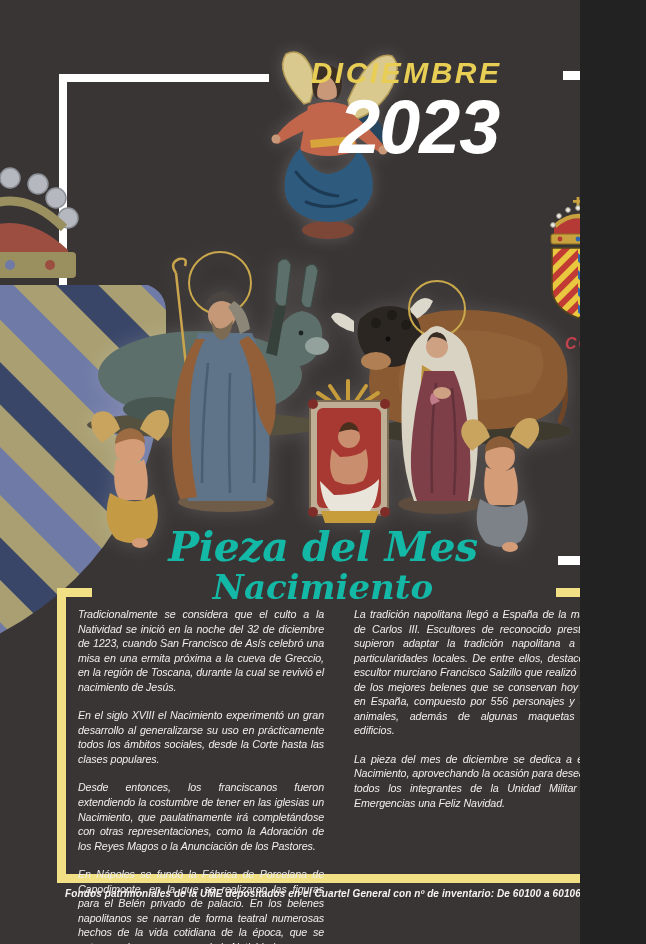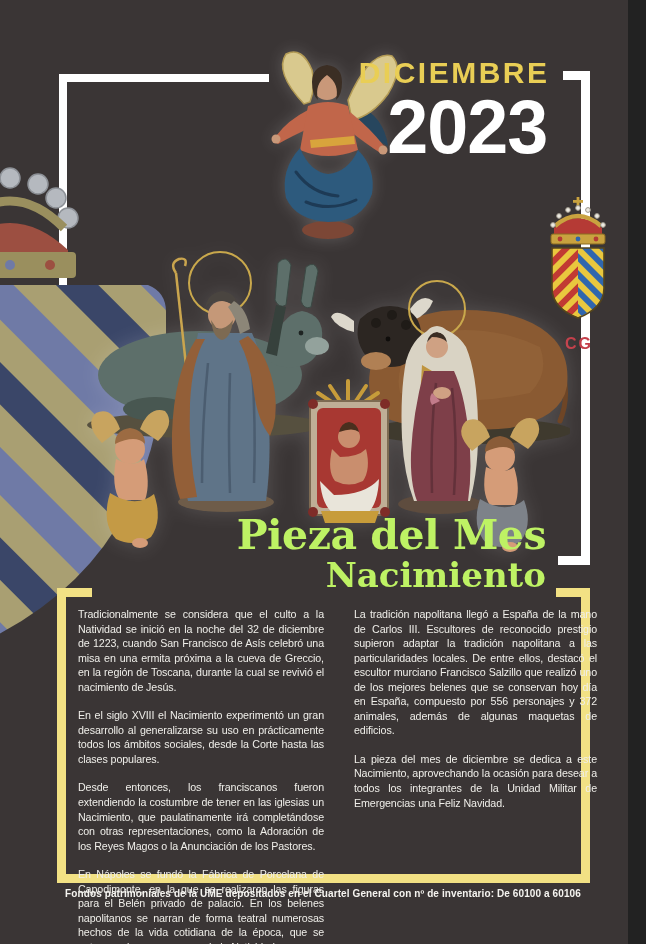--- a/index.html
+++ b/index.html
@@ -1,18 +1,18 @@
 <!DOCTYPE html>
 <html><head>
 <meta charset="utf-8">
 <style>
   html,body{margin:0;padding:0;background:#222;}
   .poster{
-    position:relative;width:628px;height:944px;background:#3a3535;
-    overflow:hidden;font-family:"Liberation Sans",sans-serif;
+    position:relative;width:580px;height:944px;background:#3a3535;
+    overflow:hidden;font-family:"Liberation Sans",sans-serif;font-style:italic;
   }
   .seg{position:absolute;}
   .seg.white{background:#ffffff;}
   .seg.yellow{background:#f2e184;}
 
   
   .header{position:absolute;top:58px;right:81px;text-align:right;line-height:1;}
   .month{color:#e9ce55;font-size:30px;font-weight:bold;letter-spacing:2.5px;margin-right:-2.5px;}
   .year{color:#ffffff;font-size:76px;font-weight:bold;line-height:.95;margin-top:3px;letter-spacing:-1px;
         transform:scaleX(.97);transform-origin:right;}
@@ -20,21 +20,21 @@
   
   .cg-emblem{position:absolute;left:538px;top:196px;width:80px;}
   .cg-label{margin-top:3px;text-align:center;color:#c33f4a;font-weight:bold;font-size:16px;letter-spacing:2px;margin-right:-2px;}
 
   
   .crest{position:absolute;left:-262px;top:100px;width:430px;height:565px;}
   .angel{position:absolute;left:252px;top:42px;width:150px;height:200px;filter:drop-shadow(0 0 8px rgba(255,255,255,.18));}
   .nativity{position:absolute;left:70px;top:243px;width:500px;height:310px;filter:drop-shadow(0 0 10px rgba(255,255,255,.15));}
 
   
-  .title-block{position:absolute;left:100px;top:514px;width:446px;text-align:right;color:#bef264;
+  .title-block{position:absolute;left:100px;top:526px;width:446px;text-align:center;color:#14b8a6;
                font-family:"DejaVu Serif","Liberation Serif",serif;font-weight:bold;}
   .title-main{font-size:41px;line-height:1.05;letter-spacing:-.5px;}
   .title-sub{font-size:34px;line-height:1.05;margin-top:1px;}
 
   
   .columns{position:absolute;left:78px;top:607px;width:501px;color:#efeee9;}
   .col{position:absolute;top:0;text-align:justify;font-size:10.7px;line-height:14.55px;letter-spacing:-.1px;}
   .col.left{left:0;width:246px;}
   .col.right{left:276px;width:243px;}
   .col p{margin:0 0 14px 0;}

